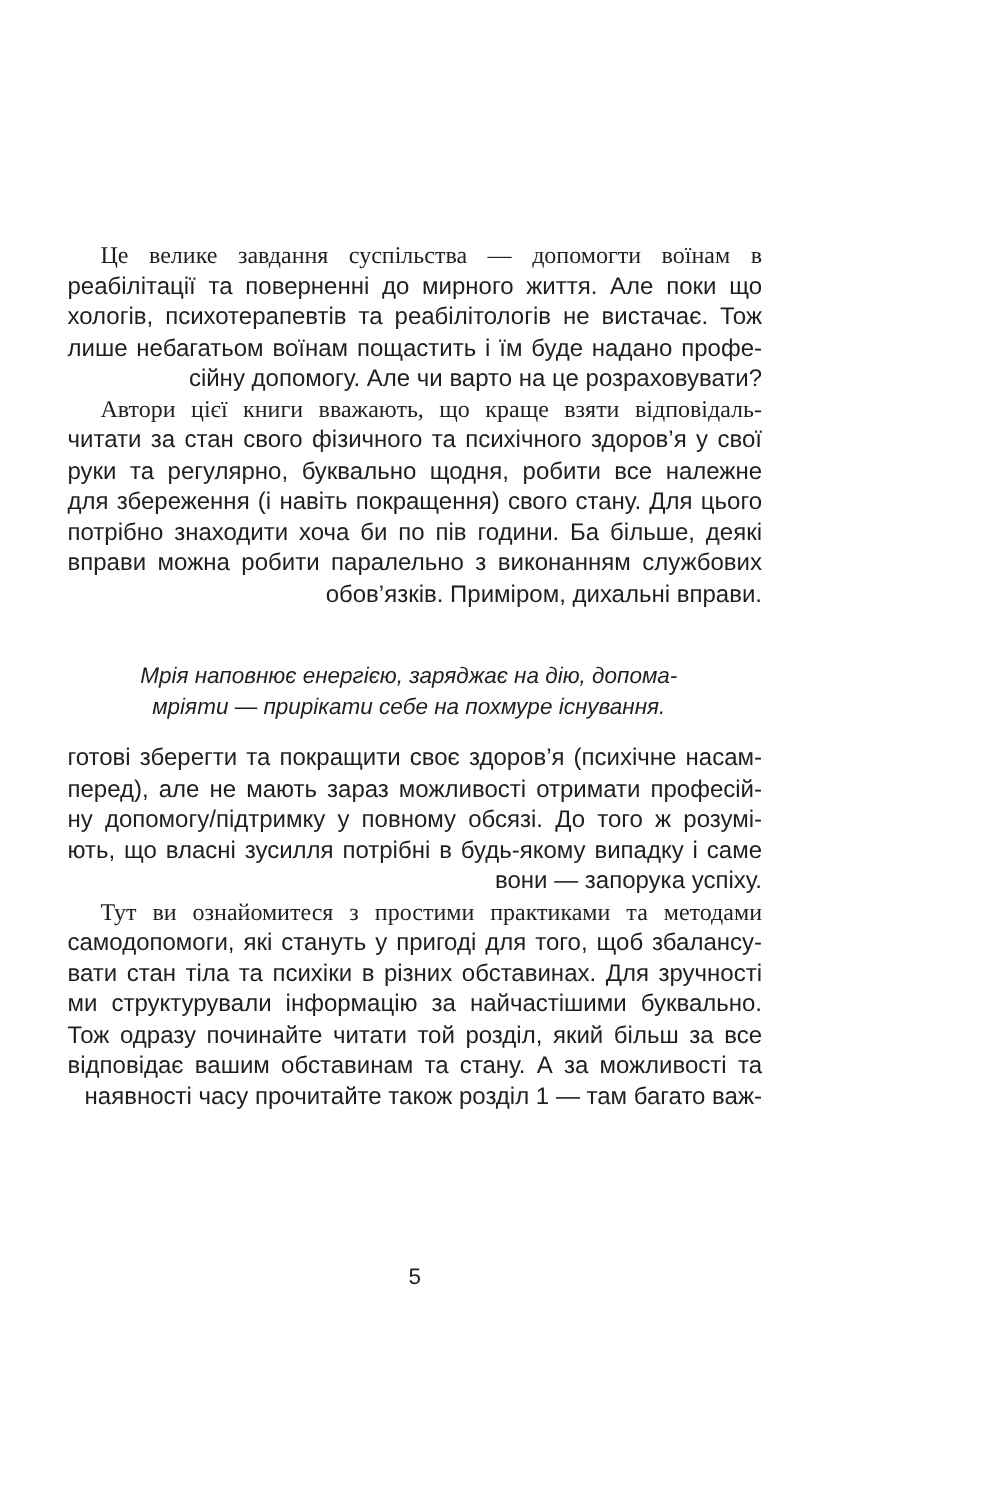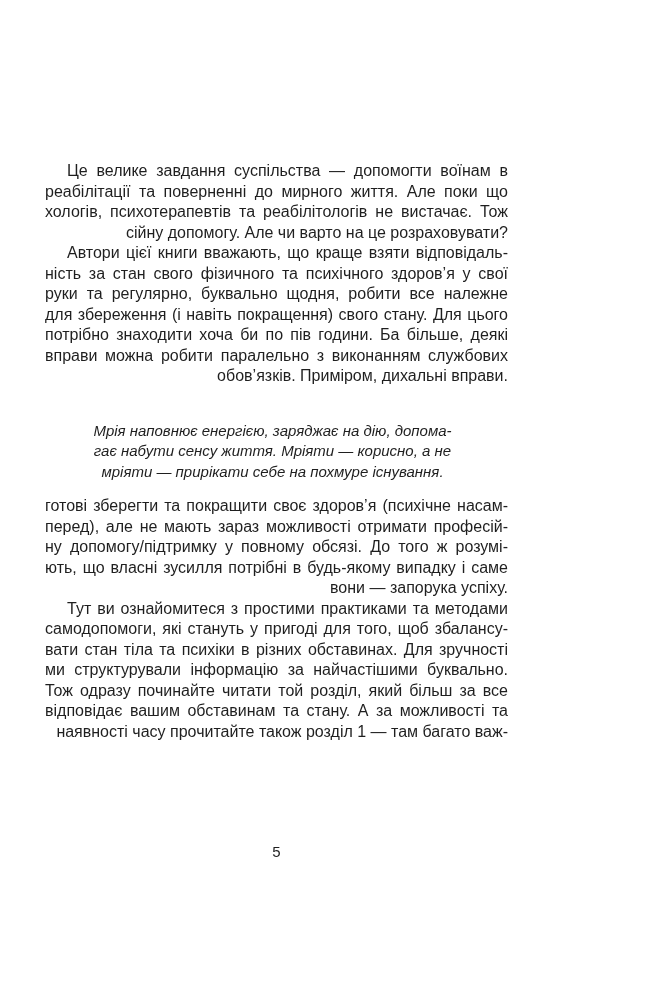--- a/index.html
+++ b/index.html
@@ -28,20 +28,21 @@
   .line {
     text-align: right;
     white-space: normal;
   }
   .just {
     text-align: justify;
     text-align-last: justify;
   }
   .indent {
     text-indent: 22px;
+    font-family: Liberation Serif, serif;
   }
   .quote {
     width: 405px;
     margin: 34px 0 14px 25px;
     font-style: italic;
     font-weight: normal;
     font-size: 15px;
     line-height: 20.5px;
   }
   .qline {
@@ -60,36 +61,36 @@
 </head>
 <body>
 
 <div class="page">
   <div class="content">
 
     <div class="para">
       <div class="line just indent">Це велике завдання суспільства — допомогти воїнам в</div>
       <div class="line just">реабілітації та поверненні до мирного життя. Але поки що</div>
       <div class="line just">хологів, психотерапевтів та реабілітологів не вистачає. Тож</div>
+      <div class="line just">лише небагатьом воїнам пощастить і їм буде надано профе-</div>
       <div class="line">сійну допомогу. Але чи варто на це розраховувати?</div>
     </div>
 
     <div class="para">
       <div class="line just indent">Автори цієї книги вважають, що краще взяти відповідаль-</div>
-      <div class="line just">ність за стан свого фізичного та психічного здоров’я у свої</div>
+      <div class="line just">читати за стан свого фізичного та психічного здоров’я у свої</div>
       <div class="line just">руки та регулярно, буквально щодня, робити все належне</div>
       <div class="line just">для збереження (і навіть покращення) свого стану. Для цього</div>
       <div class="line just">потрібно знаходити хоча би по пів години. Ба більше, деякі</div>
       <div class="line just">вправи можна робити паралельно з виконанням службових</div>
       <div class="line">обов’язків. Приміром, дихальні вправи.</div>
     </div>
 
     <div class="quote">
       <div class="line qline">Мрія наповнює енергією, заряджає на дію, допома-</div>
-      <div class="line qline">гає набути сенсу життя. Мріяти — корисно, а не</div>
       <div class="line qline">мріяти — прирікати себе на похмуре існування.</div>
     </div>
 
     <div class="para">
       <div class="line just">готові зберегти та покращити своє здоров’я (психічне насам-</div>
       <div class="line just">перед), але не мають зараз можливості отримати професій-</div>
       <div class="line just">ну допомогу/підтримку у повному обсязі. До того ж розумі-</div>
       <div class="line just">ють, що власні зусилля потрібні в будь-якому випадку і саме</div>
       <div class="line">вони — запорука успіху.</div>
     </div>

